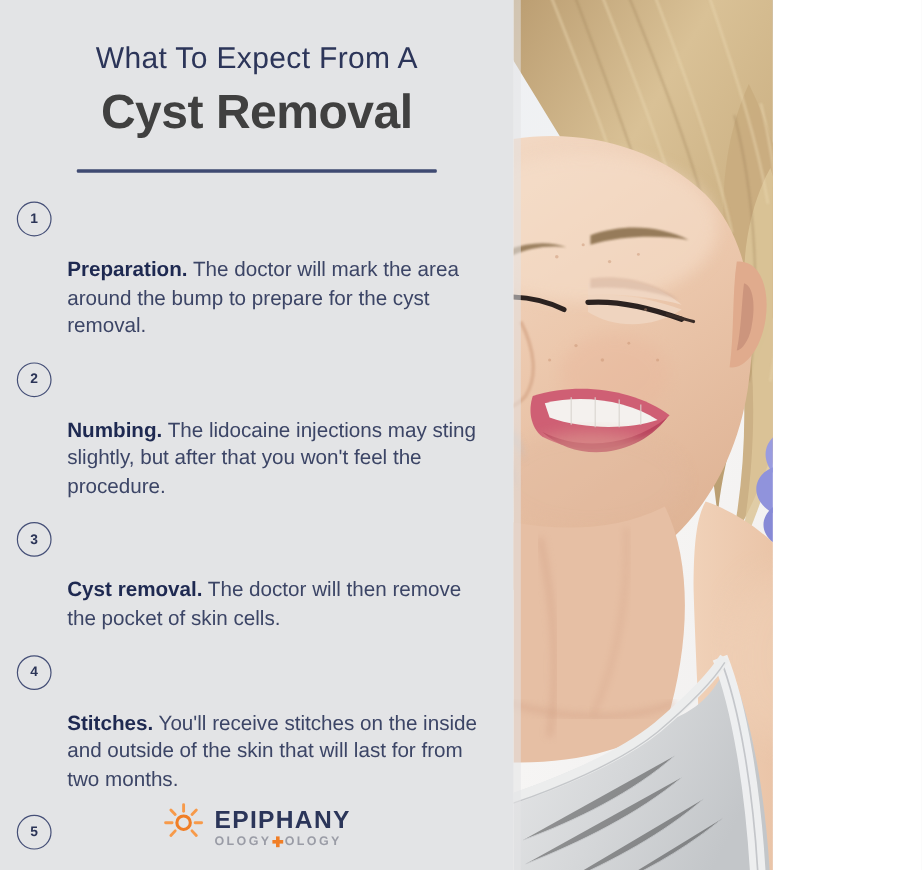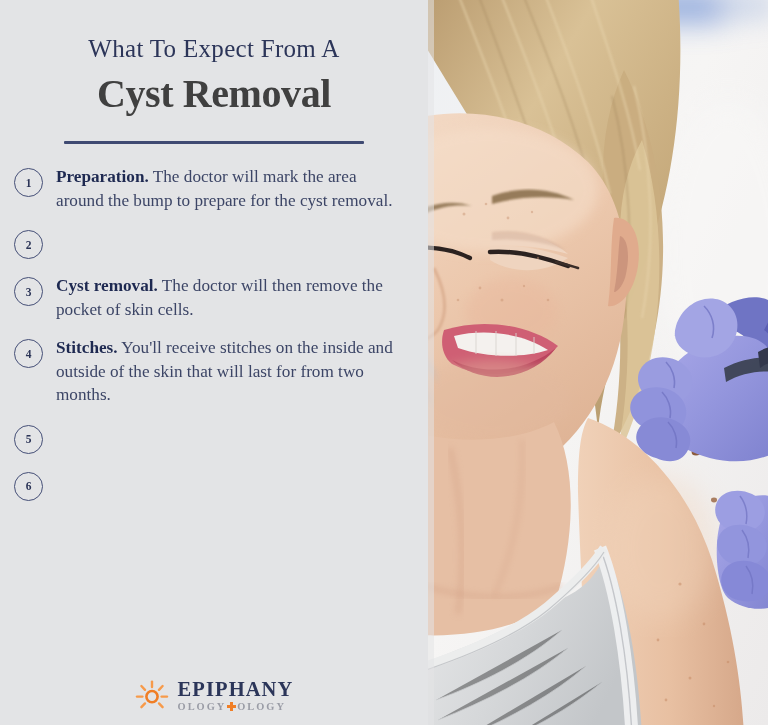--- a/index.html
+++ b/index.html
@@ -6,26 +6,25 @@
     margin: 0;
     padding: 0;
     background: #ffffff;
   }
   body {
     font-family: "Liberation Sans", sans-serif;
     -webkit-font-smoothing: antialiased;
   }
   #infographic {
     position: relative;
-    width: 768px;
+    width: 644px;
     height: 725px;
     overflow: hidden;
     background: #e3e4e6;
     display: flex;
-    font-family: Liberation Serif, serif;
   }
 
   
   .text-panel {
     position: relative;
     width: 428px;
     height: 725px;
     background: #e3e4e6;
     box-sizing: border-box;
     padding: 0;
@@ -85,34 +84,35 @@
     font-weight: 600;
     color: #2b3457;
     margin-top: 3px;
   }
   .step-text {
     margin-left: 13px;
     font-size: 17.2px;
     line-height: 1.37;
     color: #3c4566;
     max-width: 352px;
+    margin-top: 48px;
   }
   .step-lead {
     font-weight: bold;
     color: #1e2951;
   }
 
   
   .logo-row {
     position: absolute;
     left: 0;
     right: 0;
-    bottom: 8px;
-    display: flex;
-    align-items: flex-start;
+    bottom: 18px;
+    display: flex;
+    align-items: flex-end;
     justify-content: center;
     gap: 9px;
   }
   .sun-icon { display: block; }
   .logo-words {
     display: flex;
     flex-direction: column;
     line-height: 1;
   }
   .logo-primary {
@@ -176,20 +176,21 @@
 
     <ul class="steps">
 
       <li class="step">
         <div class="step-badge">1</div>
         <div class="step-text"><span class="step-lead">Preparation.</span><span> The doctor will mark the area around the bump to prepare for the cyst removal.</span></div>
       </li>
 
       <li class="step">
         <div class="step-badge">2</div>
+        <div class="step-text"><span class="step-lead">Numbing.</span><span> The lidocaine injections may sting slightly, but after that you won't feel the procedure.</span></div>
       </li>
 
       <li class="step">
         <div class="step-badge">3</div>
         <div class="step-text"><span class="step-lead">Cyst removal.</span><span> The doctor will then remove the pocket of skin cells.</span></div>
       </li>
 
       <li class="step">
         <div class="step-badge">4</div>
         <div class="step-text"><span class="step-lead">Stitches.</span><span> You'll receive stitches on the inside and outside of the skin that will last for from two months.</span></div>

